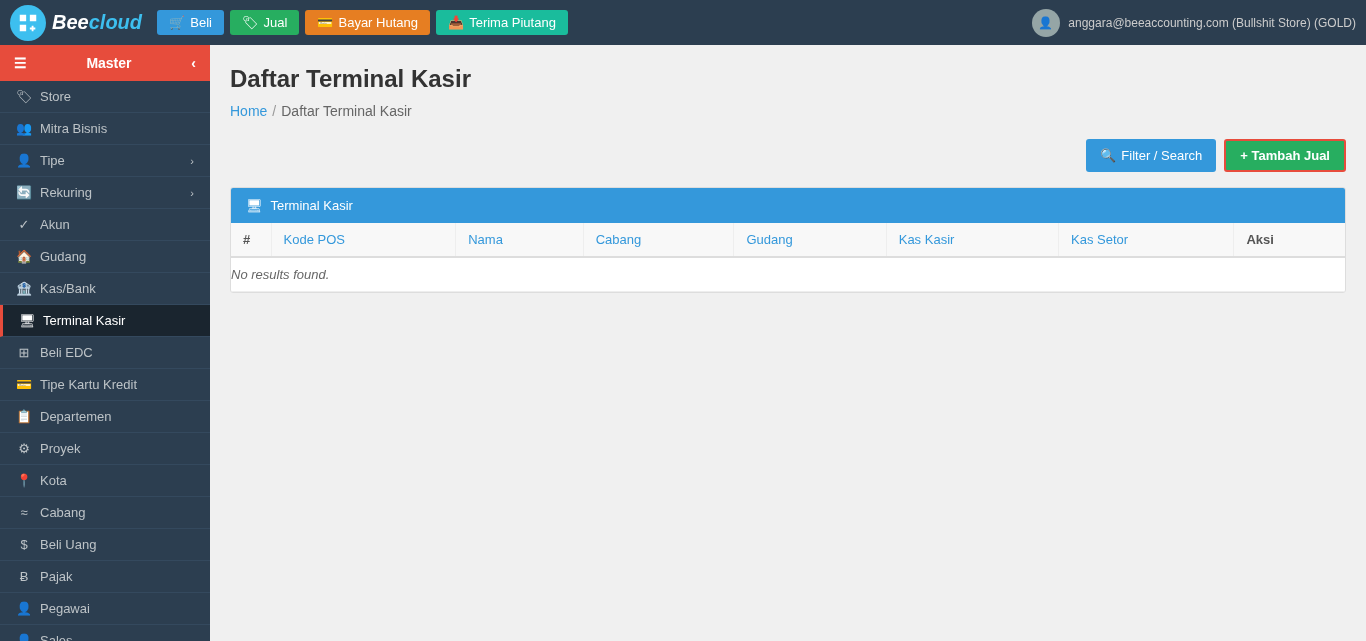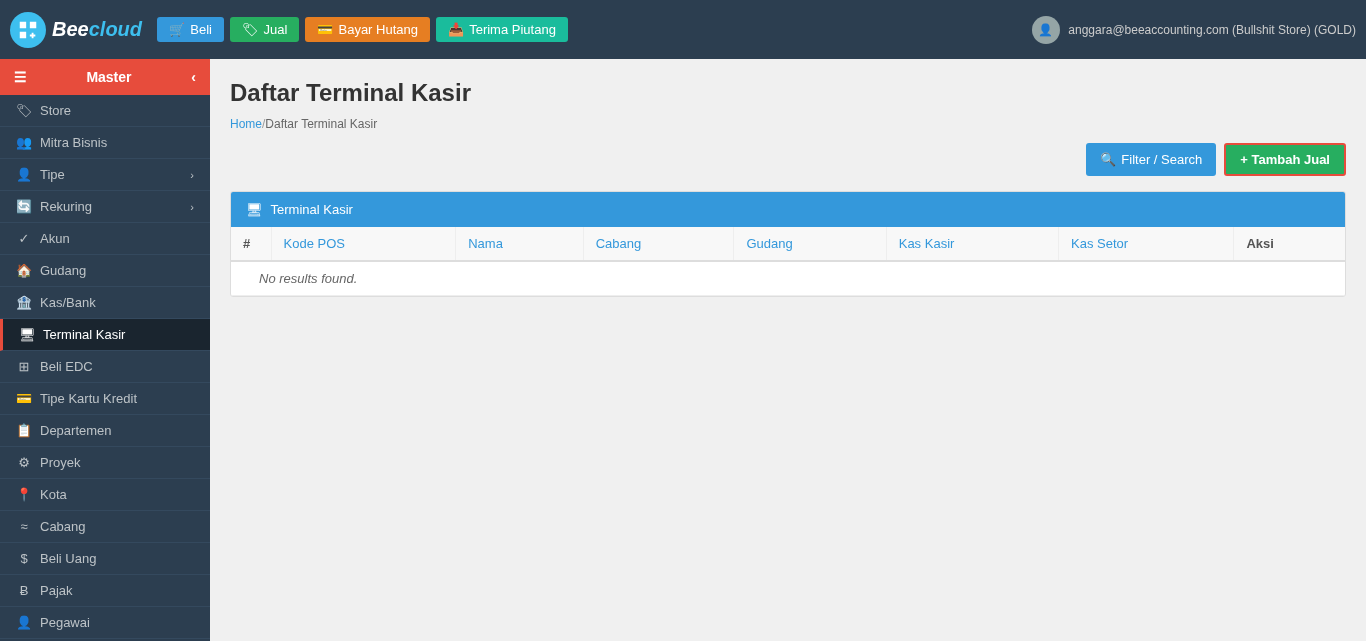--- a/index.html
+++ b/index.html
@@ -3,21 +3,21 @@
   <meta charset="utf-8">
   <style>
     * { margin: 0; padding: 0; box-sizing: border-box; }
     body { font-family: Arial, sans-serif; font-size: 13px; background: #f5f5f5; display: flex; flex-direction: column; height: 641px; overflow: hidden; }
 
     
     .navbar {
       background: #2c3e50;
       display: flex;
       align-items: center;
-      height: 59px;
+      height: 45px;
       padding: 0 10px;
       flex-shrink: 0;
     }
     .navbar-brand {
       display: flex;
       align-items: center;
       margin-right: 15px;
     }
     .brand-icon {
       width: 36px;
@@ -125,23 +125,24 @@
     }
     .page-title {
       font-size: 24px;
       font-weight: bold;
       color: #333;
       margin-bottom: 10px;
     }
     .breadcrumb {
       display: flex;
       align-items: center;
-      font-size: 12px;
+      gap: 5px;
+      font-size: 14px;
       color: #666;
-      margin-bottom: 12px;
+      margin-bottom: 20px;
     }
     .breadcrumb a { color: #3498db; text-decoration: none; }
     .breadcrumb-separator { color: #999; }
 
     .toolbar {
       display: flex;
       justify-content: flex-end;
       gap: 8px;
       margin-bottom: 15px;
     }
@@ -199,21 +200,21 @@
       padding: 9px 12px;
       text-align: left;
       font-size: 13px;
       color: #3498db;
       font-weight: normal;
       border-right: 1px solid #eee;
     }
     thead th:first-child { color: #555; font-weight: bold; }
     thead th:last-child { color: #555; font-weight: bold; border-right: none; }
     tbody tr td {
-      padding: 9px 28px;
+      padding: 9px 0;
       border-bottom: 1px solid #eee;
       color: #555;
       font-size: 13px;
     }
     .no-results { color: #666; font-style: italic; }
   </style>
 </head>
 <body>
 
 <nav class="navbar">

